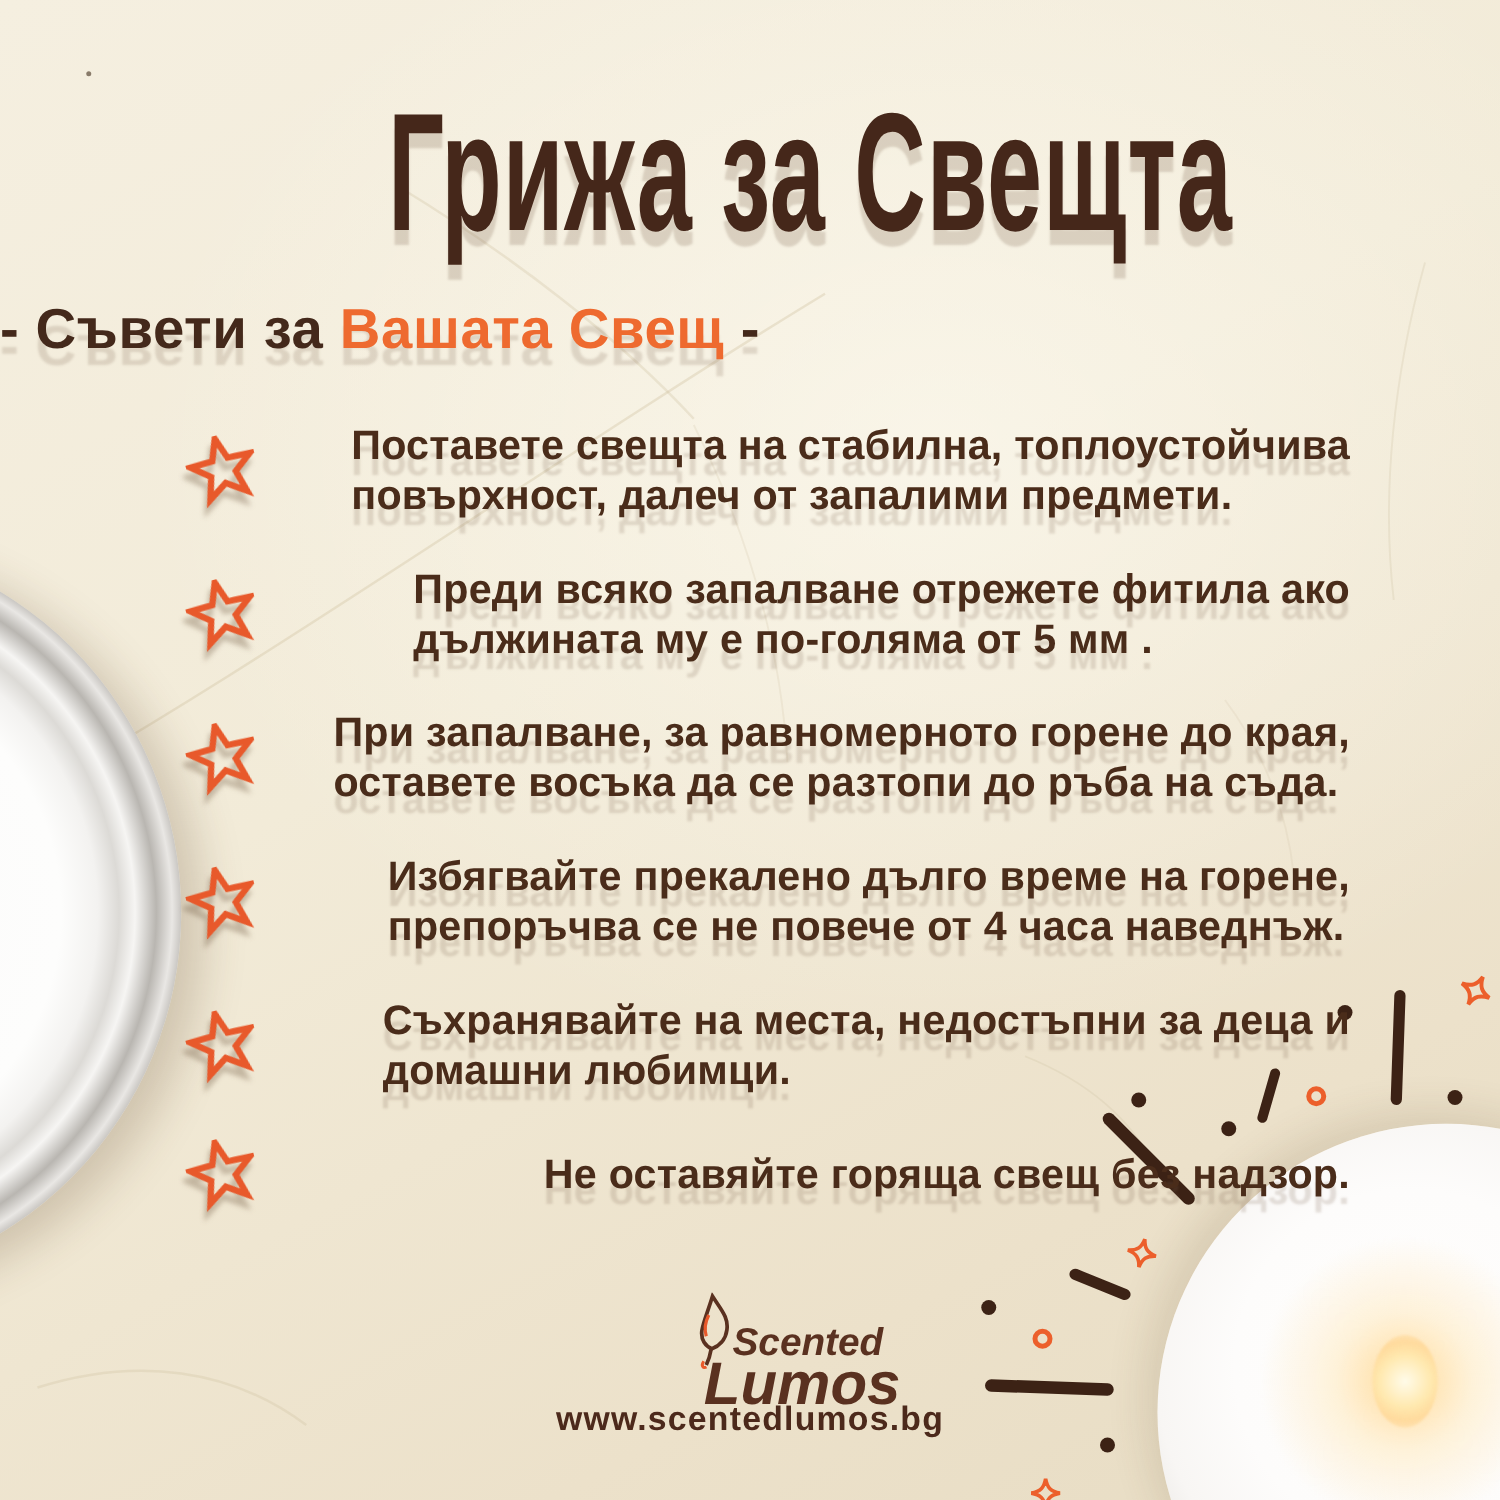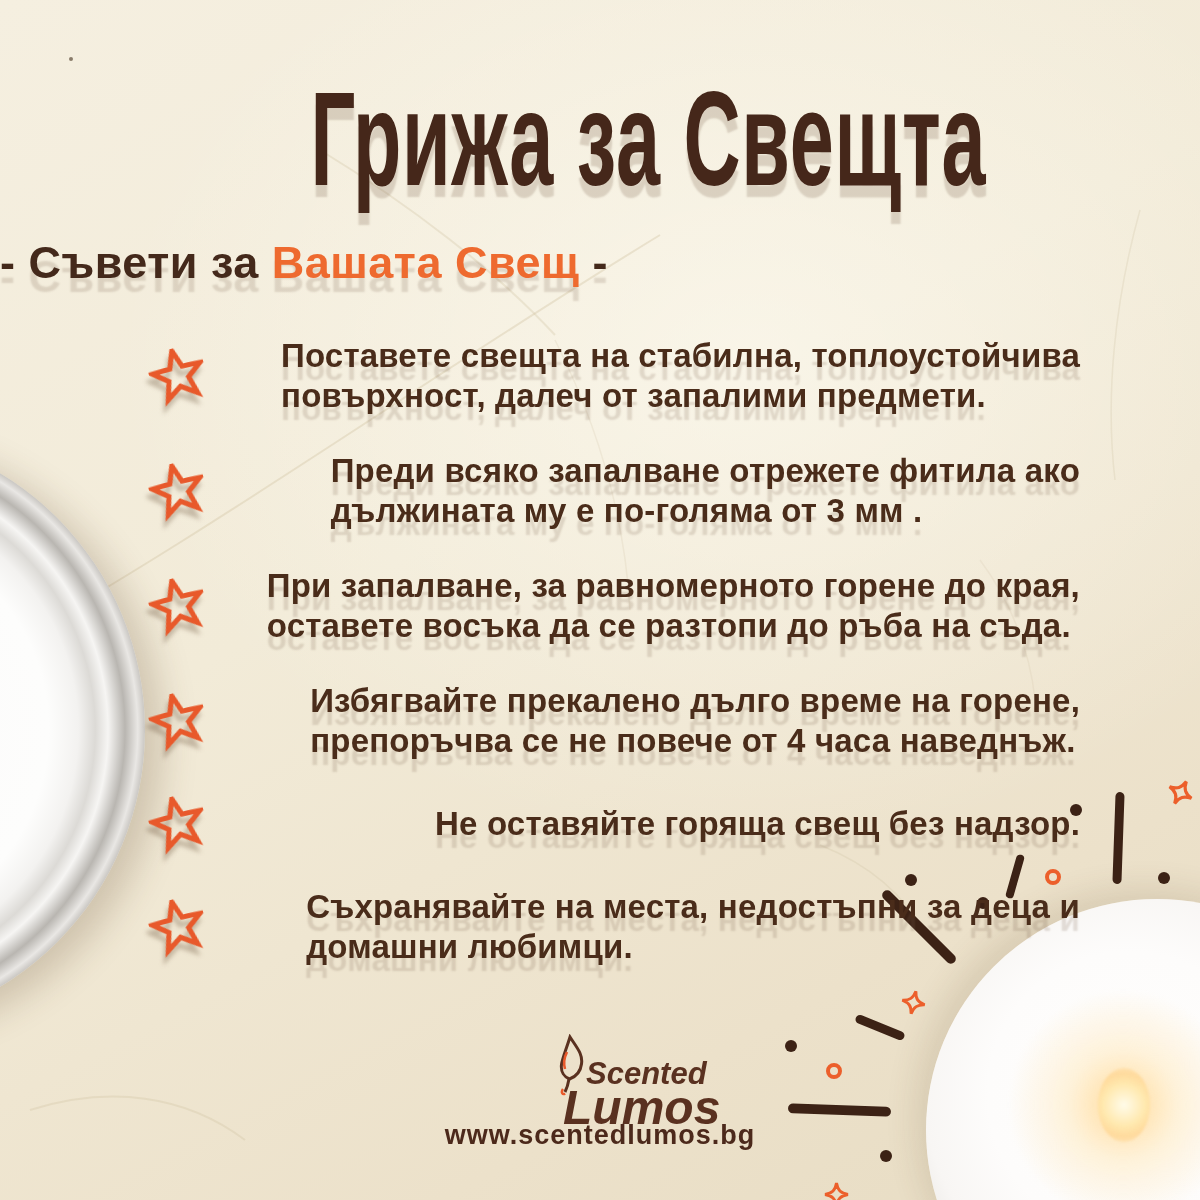--- a/index.html
+++ b/index.html
@@ -142,48 +142,48 @@
           <polygon points="50,4 61.2,34.6 93.7,35.8 68.1,55.9 77,87.2 50,69 23,87.2 31.9,55.9 6.3,35.8 38.8,34.6" fill="none" stroke="#e8592b" stroke-width="9"></polygon>
         </svg>
       <span class="tip-text">Поставете свещта на стабилна, топлоустойчива
 повърхност, далеч от запалими предмети.</span>
     </li>
     <li class="tip">
       <svg class="tip-star" viewBox="0 0 100 100">
           <polygon points="50,4 61.2,34.6 93.7,35.8 68.1,55.9 77,87.2 50,69 23,87.2 31.9,55.9 6.3,35.8 38.8,34.6" fill="none" stroke="#e8592b" stroke-width="9"></polygon>
         </svg>
       <span class="tip-text">Преди всяко запалване отрежете фитила ако
-дължината му е по-голяма от 3 мм .</span>
+дължината му е по-голяма от 5 мм .</span>
     </li>
     <li class="tip">
       <svg class="tip-star" viewBox="0 0 100 100">
           <polygon points="50,4 61.2,34.6 93.7,35.8 68.1,55.9 77,87.2 50,69 23,87.2 31.9,55.9 6.3,35.8 38.8,34.6" fill="none" stroke="#e8592b" stroke-width="9"></polygon>
         </svg>
       <span class="tip-text">При запалване, за равномерното горене до края,
 оставете восъка да се разтопи до ръба на съда.</span>
     </li>
     <li class="tip">
       <svg class="tip-star" viewBox="0 0 100 100">
           <polygon points="50,4 61.2,34.6 93.7,35.8 68.1,55.9 77,87.2 50,69 23,87.2 31.9,55.9 6.3,35.8 38.8,34.6" fill="none" stroke="#e8592b" stroke-width="9"></polygon>
         </svg>
       <span class="tip-text">Избягвайте прекалено дълго време на горене,
 препоръчва се не повече от 4 часа наведнъж.</span>
     </li>
     <li class="tip">
       <svg class="tip-star" viewBox="0 0 100 100">
           <polygon points="50,4 61.2,34.6 93.7,35.8 68.1,55.9 77,87.2 50,69 23,87.2 31.9,55.9 6.3,35.8 38.8,34.6" fill="none" stroke="#e8592b" stroke-width="9"></polygon>
         </svg>
-      <span class="tip-text">Не оставяйте горяща свещ без надзор.</span>
+      <span class="tip-text">Съхранявайте на места, недостъпни за деца и
+домашни любимци.</span>
     </li>
     <li class="tip">
       <svg class="tip-star" viewBox="0 0 100 100">
           <polygon points="50,4 61.2,34.6 93.7,35.8 68.1,55.9 77,87.2 50,69 23,87.2 31.9,55.9 6.3,35.8 38.8,34.6" fill="none" stroke="#e8592b" stroke-width="9"></polygon>
         </svg>
-      <span class="tip-text">Съхранявайте на места, недостъпни за деца и
-домашни любимци.</span>
+      <span class="tip-text">Не оставяйте горяща свещ без надзор.</span>
     </li>
   </ul>
 
   <div class="brand">
     <svg class="flame" width="42" height="64" viewBox="0 0 42 64">
       <path d="M22 3 C29 14 35 20 33.5 30 C32.5 38 27 43 21.5 45 C16.5 43 12.5 38 13.5 30.5 C14.5 24 18 16 22 3 Z" fill="none" stroke="#5a3120" stroke-width="3"></path>
       <path d="M19 18 C16 24 15.2 29 17 35" fill="none" stroke="#e8592b" stroke-width="2.6"></path>
       <path d="M21 45 C20 51 19 54 17 58" fill="none" stroke="#5a3120" stroke-width="3"></path>
       <path d="M15 55 c-2.5 3.5 -0.5 6 2.2 4.6" fill="none" stroke="#e8592b" stroke-width="2.4"></path>
     </svg>

